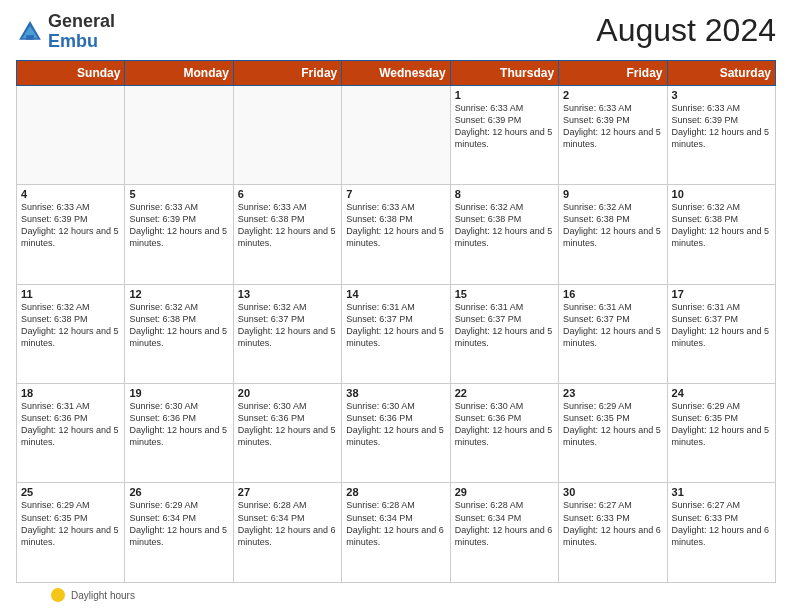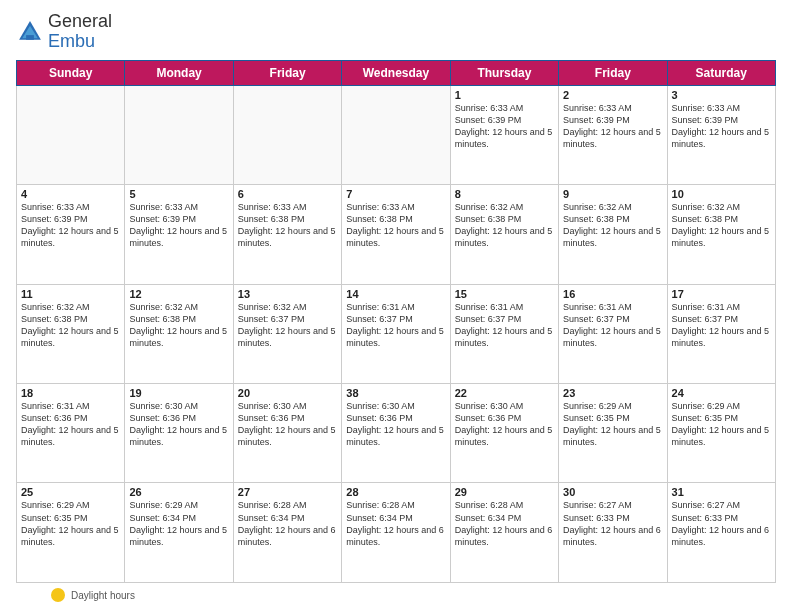--- a/index.html
+++ b/index.html
@@ -23,21 +23,21 @@
       align-items: flex-start;
       margin-bottom: 8px;
     }
     .logo {
       display: flex;
       align-items: center;
       gap: 4px;
     }
     .logo-text {
       font-size: 18px;
-      font-weight: normal;
+      font-weight: bold;
       line-height: 1.1;
     }
     .logo-general { color: #333; }
     .logo-blue { color: #2a6db5; }
     .logo-icon {
       width: 28px;
       height: 28px;
     }
     .title-block {
       text-align: right;
@@ -52,27 +52,27 @@
       color: #444;
     }
     .calendar {
       flex: 1;
       border: 1px solid #ccc;
       border-collapse: collapse;
       width: 100%;
       table-layout: fixed;
     }
     .calendar th {
-      background: #be185d;
+      background: #c2410c;
       color: #fff;
       font-size: 12px;
       font-weight: bold;
       padding: 5px 4px;
       border: 1px solid #1a5a9a;
-      text-align: center;
+      text-align: right;
     }
     .calendar td {
       border: 1px solid #ccc;
       vertical-align: top;
       padding: 3px 4px;
       font-size: 9.5px;
       color: #333;
       background: #fff;
     }
     .calendar td.empty {
@@ -125,20 +125,21 @@
         <rect x="13" y="22" width="10" height="6" fill="#2a6db5"></rect>
       </svg>
       <div>
         <div class="logo-text">
           <span class="logo-general">General</span><br>
           <span class="logo-blue">Embu</span>
         </div>
       </div>
     </div>
     <div class="title-block">
+      <div class="month-year">August 2024</div>
     </div>
   </div>
 
   <table class="calendar">
     <thead>
       <tr>
 
       <th>Sunday</th>
           <th>Monday</th>
           <th>Friday</th>

